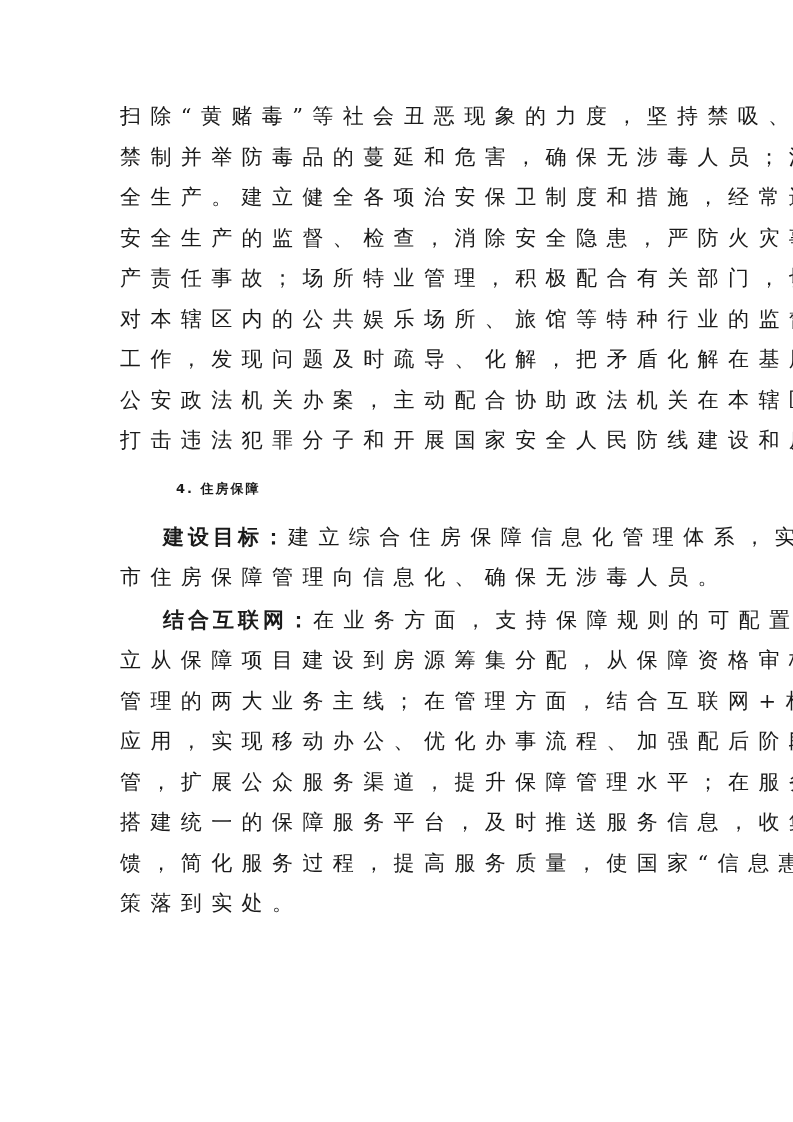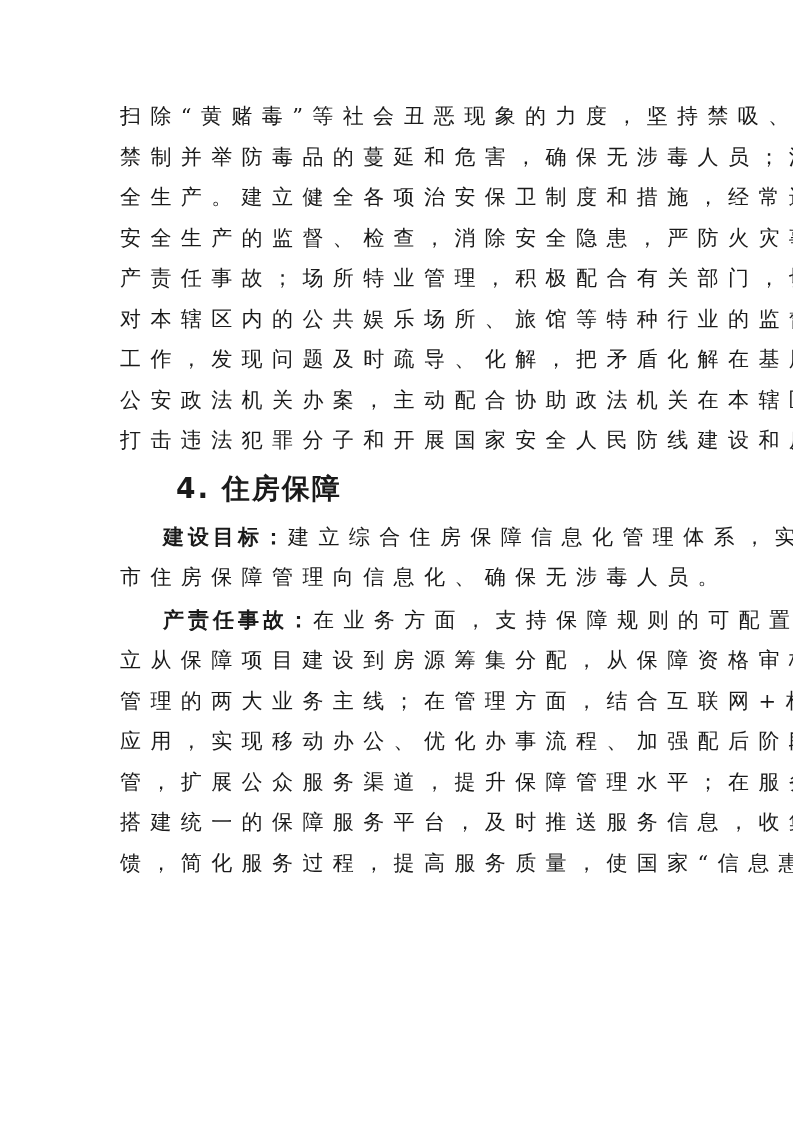--- a/index.html
+++ b/index.html
@@ -17,21 +17,21 @@
   }
   .line { white-space: nowrap; height: 40.5px; }
   .indent { padding-left: 43px; }
   .heading {
     padding-left: 56px;
     font-family: "DejaVu Sans", "Liberation Sans", sans-serif;
     font-weight: bold;
     letter-spacing: 2px;
     height: 56px;
     line-height: 56px;
-    font-size: 28px;
+    font-size: 13px;
   }
   .bold {
     font-family: Liberation Sans, sans-serif;
     font-weight: bold;
     letter-spacing: 4px;
   }
 </style>
 </head>
 <body>
 
@@ -52,22 +52,23 @@
 
   <div>
     <div class="line indent">
       <span class="bold">建设目标：</span><span>建立综合住房保障信息化管理体系，实现全</span>
     </div>
     <div class="line">市住房保障管理向信息化、确保无涉毒人员。</div>
   </div>
 
   <div style="margin-top:2px;">
     <div class="line indent">
-      <span class="bold">产责任事故：</span><span>在业务方面，支持保障规则的可配置性，建</span>
+      <span class="bold">结合互联网：</span><span>在业务方面，支持保障规则的可配置性，建</span>
     </div>
     <div class="line">立从保障项目建设到房源筹集分配，从保障资格审核到配后</div>
     <div class="line">管理的两大业务主线；在管理方面，结合互联网+相关技术的</div>
     <div class="line">应用，实现移动办公、优化办事流程、加强配后阶段动态监</div>
     <div class="line">管，扩展公众服务渠道，提升保障管理水平；在服务方面，</div>
     <div class="line">搭建统一的保障服务平台，及时推送服务信息，收集服务反</div>
     <div class="line">馈，简化服务过程，提高服务质量，使国家“信息惠民”政</div>
+    <div class="line">策落到实处。</div>
   </div>
 </div>
 
 </body></html>

